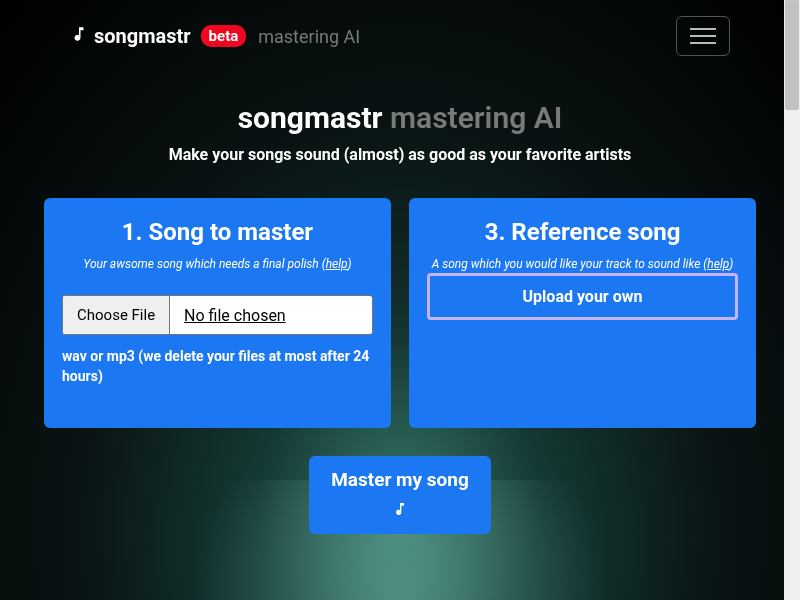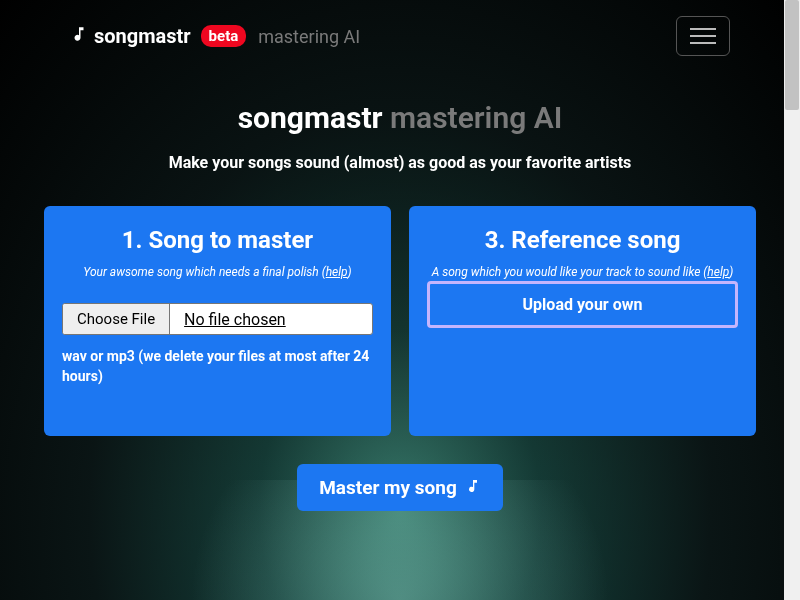--- a/index.html
+++ b/index.html
@@ -54,21 +54,21 @@
   flex-direction: column;
   justify-content: center;
   align-items: center;
   gap: 5px;
   cursor: pointer;
 }
 .hamburger span { width: 26px; height: 2px; background: #bbb; }
 .hero { text-align: center; margin-top: 28px; padding: 0 24px; }
 .hero-title { font-size: 30px; font-weight: 700; }
 .hero-title .muted { color: #7a7a7a; font-weight: 600; }
-.hero-sub { font-size: 16px; font-weight: 700; margin-top: 18px; }
+.hero-sub { font-size: 16px; font-weight: 700; margin-top: 10px; }
 .cards {
   display: flex;
   gap: 18px;
   padding: 0 44px;
   margin-top: 34px;
 }
 .card {
   flex: 1;
   background: #1c77f2;
   border-radius: 6px;
@@ -78,21 +78,21 @@
 }
 .card-title { font-size: 24px; font-weight: 700; margin-bottom: 10px; }
 .card-desc { font-style: italic; font-size: 12px; font-weight: 400; line-height: 1.45; }
 .card-desc .help { text-decoration: underline; cursor: pointer; }
 .file-input {
   display: flex;
   margin-top: 22px;
   background: #fff;
   border: 1px solid #767676;
   border-radius: 3px;
-  height: 32px;
+  height: 40px;
   align-items: stretch;
   overflow: hidden;
 }
 .file-btn {
   background: #efefef;
   color: #000;
   padding: 0 14px;
   display: flex;
   align-items: center;
   font-size: 15px;
@@ -129,20 +129,21 @@
   display: inline-flex;
   align-items: center;
   gap: 8px;
   background: #1c77f2;
   color: #fff;
   font-size: 19px;
   font-weight: 700;
   padding: 12px 22px;
   border-radius: 6px;
   cursor: pointer;
+  flex-direction: column;
 }
 .music-icon { display: inline-block; }
 .scrollbar {
   position: absolute;
   top: 0; right: 0;
   width: 16px;
   height: 600px;
   background: #f0f0f0;
   z-index: 2;
 }

